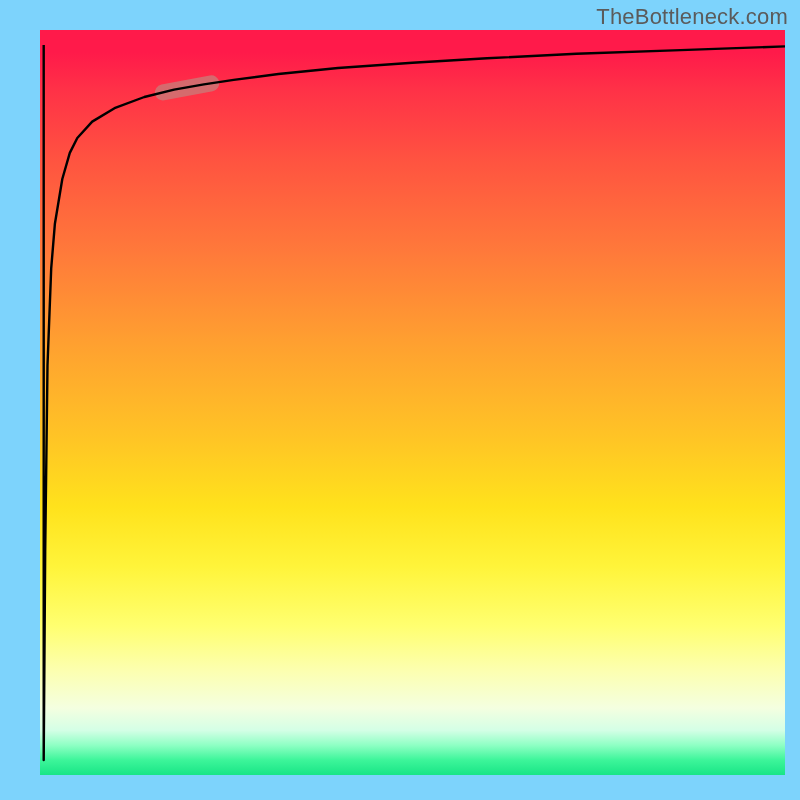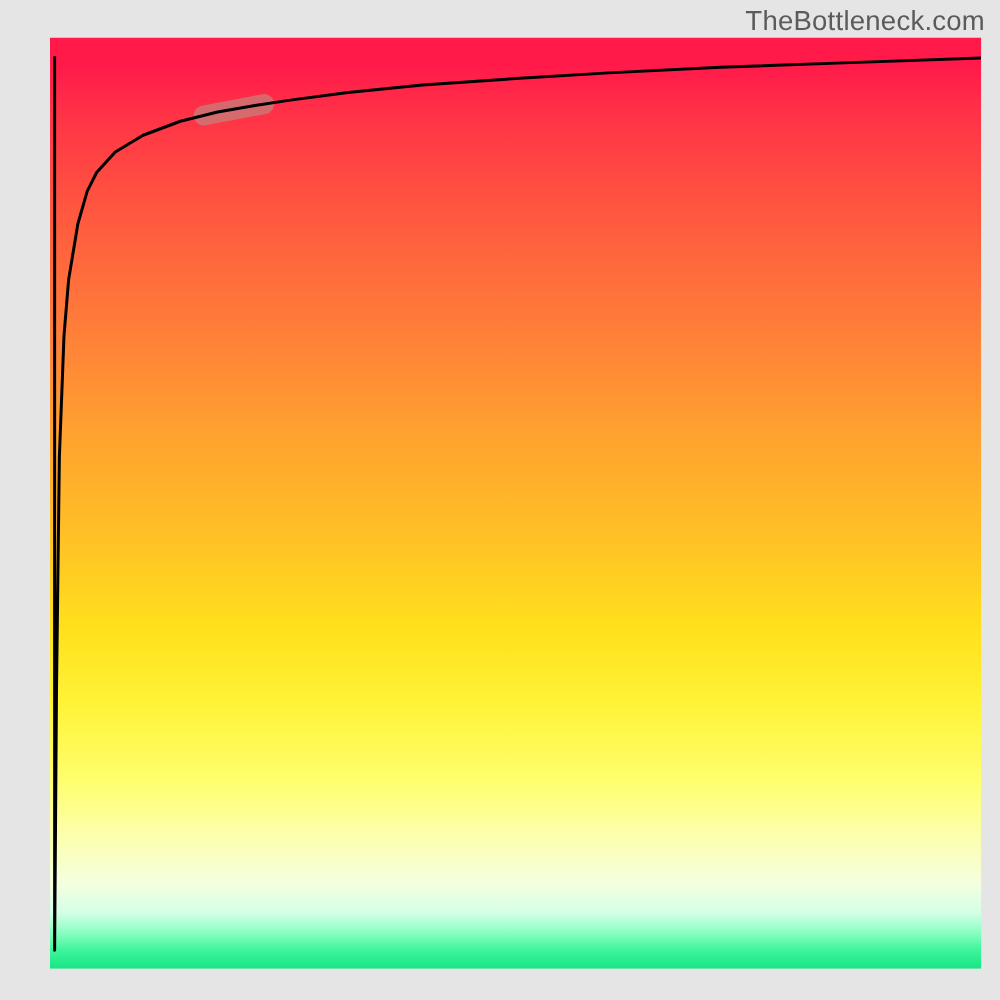--- a/index.html
+++ b/index.html
@@ -8,21 +8,21 @@
     width: 800px;
     height: 800px;
     overflow: hidden;
     background: #000;
     font-family: Arial, Helvetica, sans-serif;
   }
   .frame {
     position: relative;
     width: 800px;
     height: 800px;
-    background: #e5e5e5;
+    background: #7dd3fc;
   }
   .plot {
     position: absolute;
     left: 40px;
     top: 30px;
     width: 745px;
     height: 745px;
     overflow: hidden;
   }
   .gradient {

